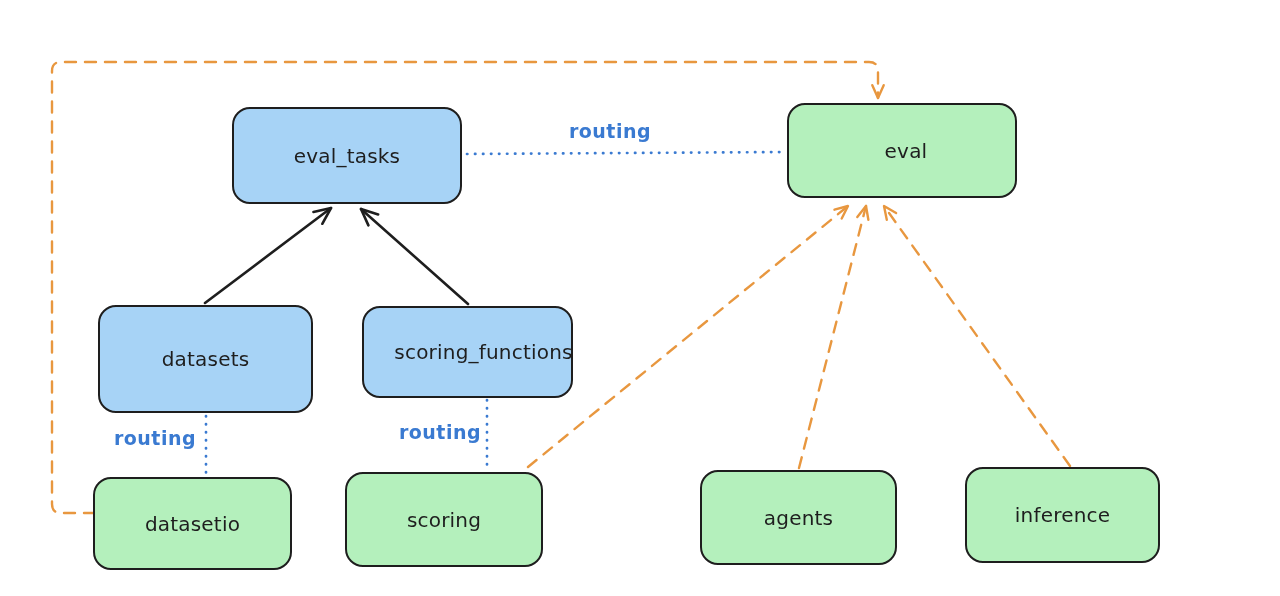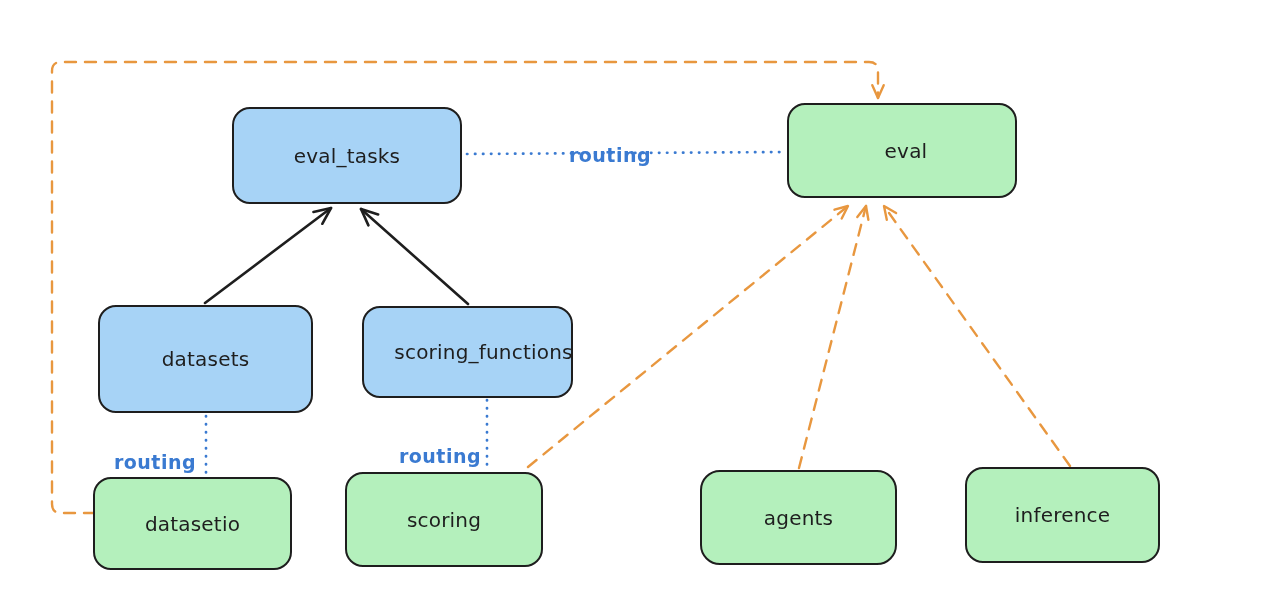--- a/index.html
+++ b/index.html
@@ -37,21 +37,20 @@
     letter-spacing: 0.2px;
     white-space: nowrap;
   }
   .edge-label {
     position: absolute;
     transform: translate(-50%, -50%);
     font-size: 19px;
     font-weight: bold;
     letter-spacing: 0.5px;
     white-space: nowrap;
-    margin-top: 24px;
   }
 </style>
 </head>
 <body>
 
 <div id="canvas">
   <svg id="edge-layer" viewBox="0 0 1280 596" xmlns="http://www.w3.org/2000/svg">
       <path d="M 205 303 L 331 208" fill="none" stroke="#1e1e1e" stroke-width="2.6" stroke-linecap="round" stroke-linejoin="round"></path>
       <path d="M 322.29524126207474 223.75522692043862 L 331 208 L 313.4578758046333 212.03408957688472" fill="none" stroke="#1e1e1e" stroke-width="2.6" stroke-linecap="round" stroke-linejoin="round"></path>
       <path d="M 468 304 L 361 209" fill="none" stroke="#1e1e1e" stroke-width="2.6" stroke-linecap="round" stroke-linejoin="round"></path>
@@ -80,21 +79,21 @@
       </div>
       <div class="node" style="left: 362px; top: 306px; width: 211px; height: 92px; background-color: rgb(167, 211, 246); border-color: rgb(30, 30, 30); color: rgb(30, 30, 30); padding-left: 32px;">
         <span class="label">scoring_functions</span>
       </div>
       <div class="node" style="left: 93px; top: 477px; width: 199px; height: 93px; background-color: rgb(180, 240, 188); border-color: rgb(30, 30, 30); color: rgb(30, 30, 30);">
         <span class="label">datasetio</span>
       </div>
       <div class="node" style="left: 345px; top: 472px; width: 198px; height: 95px; background-color: rgb(180, 240, 188); border-color: rgb(30, 30, 30); color: rgb(30, 30, 30);">
         <span class="label">scoring</span>
       </div>
-      <div class="node" style="left: 700px; top: 470px; width: 197px; height: 95px; background-color: rgb(180, 240, 188); border-color: rgb(30, 30, 30); color: rgb(30, 30, 30); border-radius: 20px;">
+      <div class="node" style="left: 700px; top: 470px; width: 197px; height: 95px; background-color: rgb(180, 240, 188); border-color: rgb(30, 30, 30); color: rgb(30, 30, 30);">
         <span class="label">agents</span>
       </div>
       <div class="node" style="left: 965px; top: 467px; width: 195px; height: 96px; background-color: rgb(180, 240, 188); border-color: rgb(30, 30, 30); color: rgb(30, 30, 30);">
         <span class="label">inference</span>
       </div>
     </div>
   <div id="label-layer">
       <div class="edge-label" style="left: 610px; top: 131px; color: rgb(58, 122, 209);">routing</div>
       <div class="edge-label" style="left: 155px; top: 438px; color: rgb(58, 122, 209);">routing</div>
       <div class="edge-label" style="left: 440px; top: 432px; color: rgb(58, 122, 209);">routing</div>

